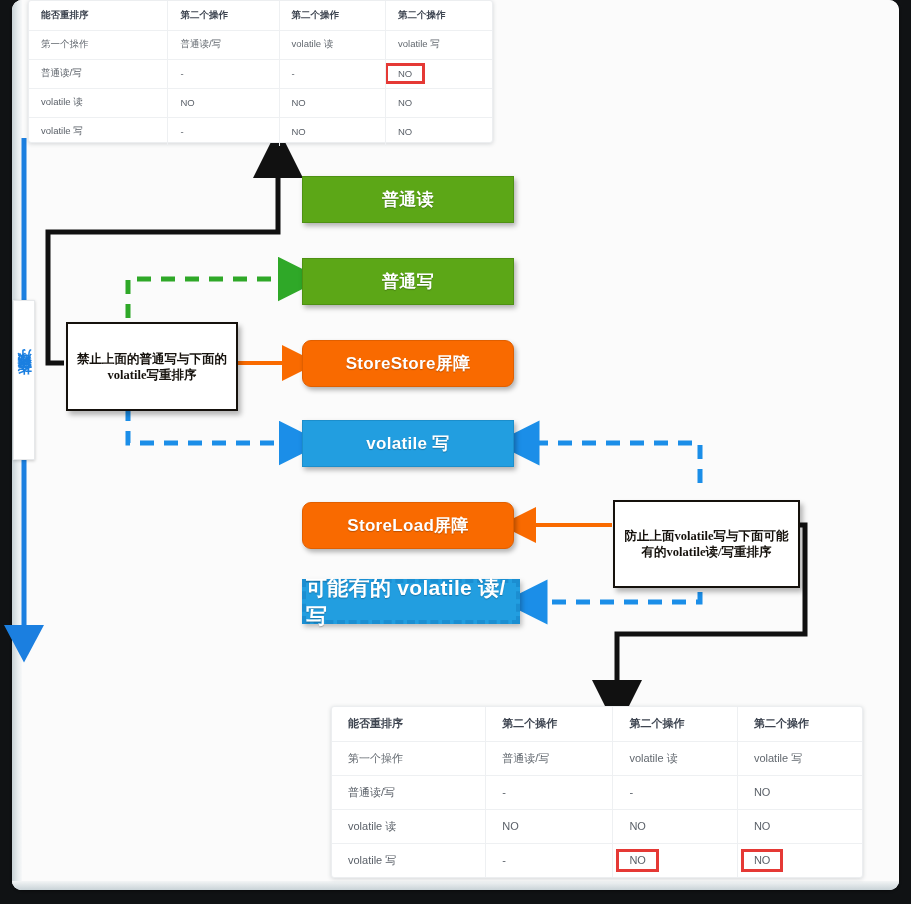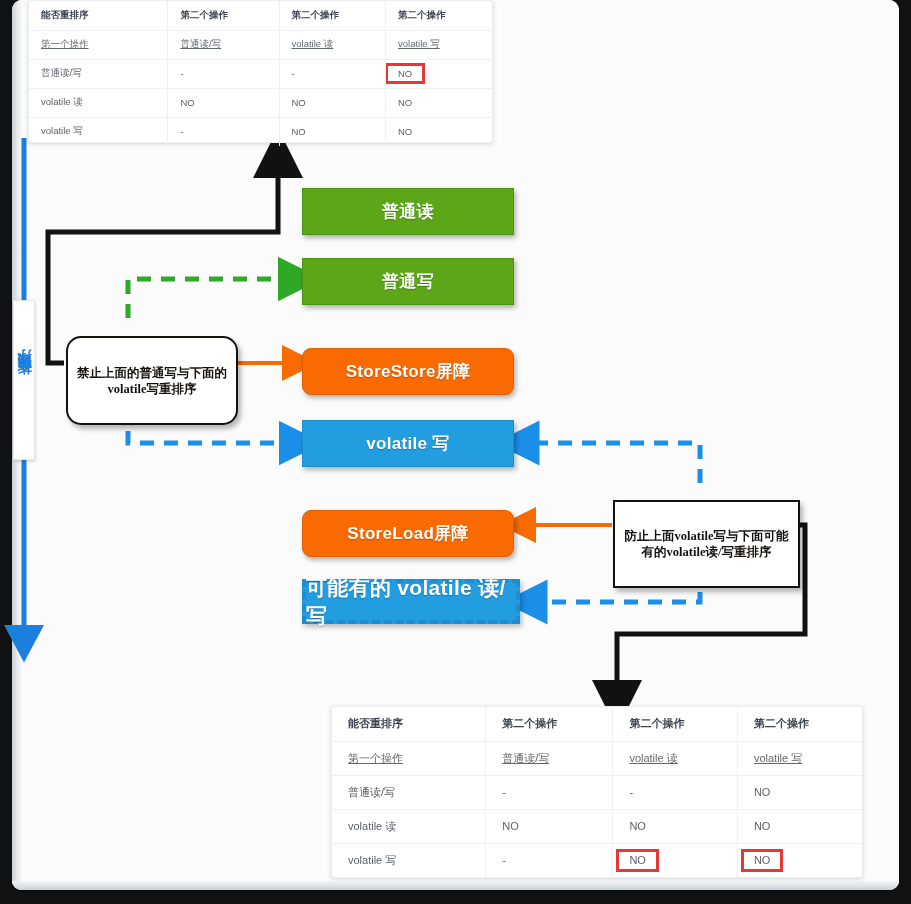--- a/index.html
+++ b/index.html
@@ -60,21 +60,21 @@
     border-right: 1px solid #eef0f2;
     color: #5b6169;
     vertical-align: middle;
     padding: 0 0 0 12px;
     white-space: nowrap;
     overflow: hidden;
   }
   table.grid tr:last-child td { border-bottom: none; }
   table.grid td:last-child { border-right: none; }
   table.grid tr.hrow td { color: #3d4450; font-weight: bold; }
-  table.grid tr.srow td { color: #62686f; text-decoration: underline; }
+  table.grid tr.srow td { color: #62686f; }
   .hl {
     outline: 3px solid #e53935;
     padding: 3px 10px;
     margin-left: -10px;
     display: inline-block;
     line-height: 1;
   }
 
   
   #table-top { left: 28px; top: 0px; width: 465px; height: 143px; }
@@ -90,21 +90,21 @@
     display: flex;
     align-items: center;
     justify-content: center;
     color: #ffffff;
     font-weight: bold;
     letter-spacing: .3px;
     text-shadow: 0 1px 1px rgba(0,0,0,.25);
     box-shadow: 2px 3px 5px rgba(0,0,0,.30);
   }
   .node.green  { background: #5CA717; border: 1px solid #4e9113; font-size: 17px; }
-  .node.orange { background: #F96A00; border: 1px solid #e05f00; border-radius: 9px; font-size: 17px; margin-top: 8px; }
+  .node.orange { background: #F96A00; border: 1px solid #e05f00; border-radius: 9px; font-size: 17px; }
   .node.blue   { background: #229EE0; border: 1px solid #1c8ecb; font-size: 17px; }
   .node.bluedash {
     background: #229EE0;
     border: 4px dashed #1b8ed1;
     font-size: 21px;
     box-shadow: 2px 3px 5px rgba(0,0,0,.25);
   }
 
   
   .callout {
@@ -248,21 +248,21 @@
           <tr>
             <td><span>volatile 写</span></td>
             <td><span>-</span></td>
             <td><span>NO</span></td>
             <td><span>NO</span></td>
           </tr>
         </tbody>
     </table>
   </div>
 
-  <div class="node green" id="n-normal-read" style="left:302px; top:188px; width:212px; height:47px;">
+  <div class="node green" id="n-normal-read" style="left:302px; top:176px; width:212px; height:47px;">
     <span>普通读</span>
   </div>
 
   <div class="node green" id="n-normal-write" style="left:302px; top:258px; width:212px; height:47px;">
     <span>普通写</span>
   </div>
 
   <div class="node orange" id="n-storestore" style="left:302px; top:340px; width:212px; height:47px;">
     <span>StoreStore屏障</span>
   </div>
@@ -272,21 +272,21 @@
   </div>
 
   <div class="node orange" id="n-storeload" style="left:302px; top:502px; width:212px; height:47px;">
     <span>StoreLoad屏障</span>
   </div>
 
   <div class="node bluedash" id="n-maybe-volatile" style="left:302px; top:579px; width:218px; height:45px;">
     <span>可能有的 volatile 读/写</span>
   </div>
 
-  <div class="callout" id="c-storestore" style="left:66px; top:336px; width:172px; height:89px;border-radius:15px;">
+  <div class="callout" id="c-storestore" style="left:66px; top:322px; width:172px; height:89px;">
     <span>禁止上面的普通写与下面的volatile写重排序</span>
   </div>
 
   <div class="callout" id="c-storeload" style="left:613px; top:500px; width:187px; height:88px;">
     <span>防止上面volatile写与下面可能有的volatile读/写重排序</span>
   </div>
 
   <div id="axis-label">
     <span>指令执行顺序</span>
   </div>

